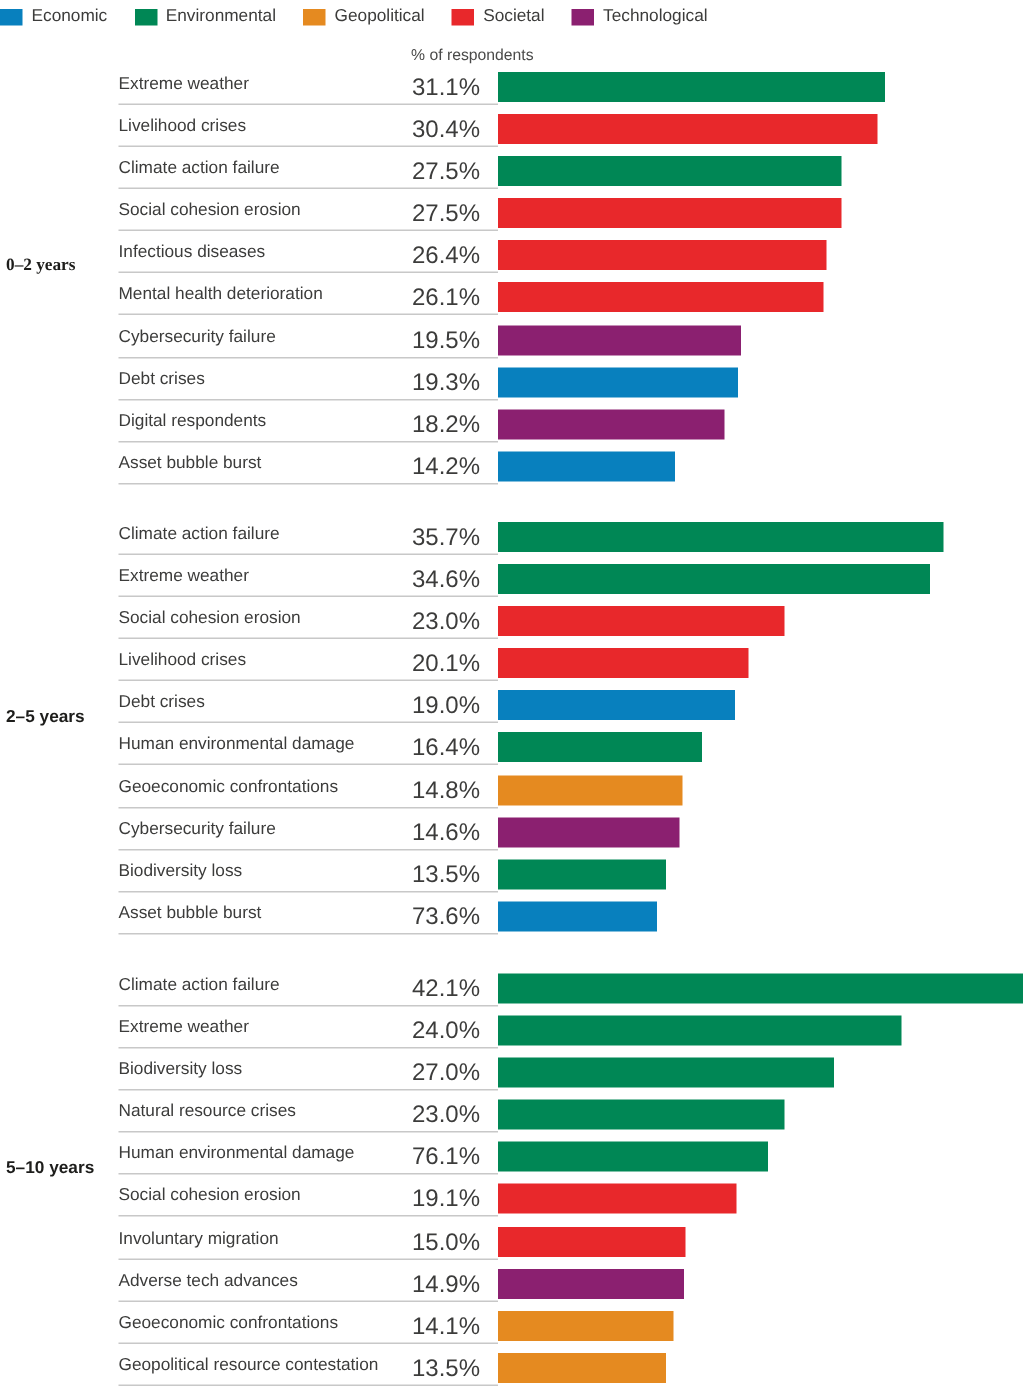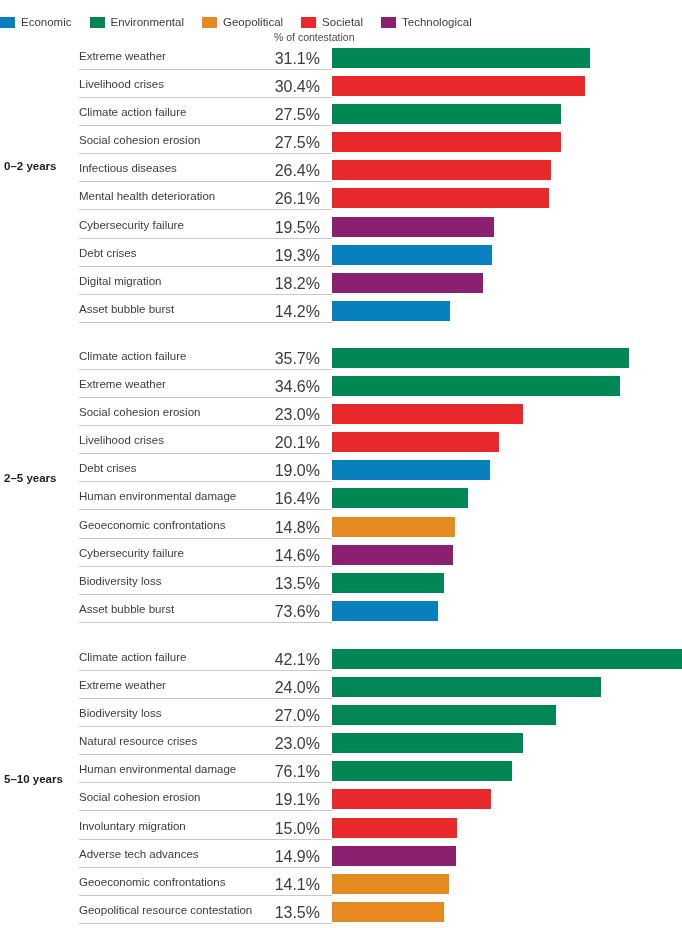--- a/index.html
+++ b/index.html
@@ -13,21 +13,21 @@
     font-family: "Liberation Sans", sans-serif;
     color: #3c3c3b;
     position: relative;
     overflow: hidden;
   }
 
   
   #legend {
     position: absolute;
     left: 0px;
-    top: 14px;
+    top: 3px;
     height: 16px;
     display: flex;
     align-items: center;
   }
   .legend-item {
     display: flex;
     align-items: center;
     margin-right: 18px;
     white-space: nowrap;
   }
@@ -130,21 +130,21 @@
     <div class="legend-item">
       <span class="legend-swatch" style="background: rgb(232, 40, 43);"></span>
       <span class="legend-label">Societal</span>
     </div>
     <div class="legend-item">
       <span class="legend-swatch" style="background: rgb(139, 32, 112);"></span>
       <span class="legend-label">Technological</span>
     </div>
   </div>
 
-<div id="axis-caption">% of contestation</div>
+<div id="axis-caption">% of respondents</div>
 
 <div id="chart">
     <div class="group" style="top: 44px; height: 281px;">
       <div class="rows">
         <div class="row">
           <div class="row-label">Extreme weather</div>
           <div class="row-value">31.1%</div>
           <div class="row-rule"></div>
           <div class="row-bar" style="width: 258.441px; background: rgb(0, 135, 85);"></div>
         </div>
@@ -184,34 +184,34 @@
           <div class="row-rule"></div>
           <div class="row-bar" style="width: 162.045px; background: rgb(139, 32, 112);"></div>
         </div>
         <div class="row">
           <div class="row-label">Debt crises</div>
           <div class="row-value">19.3%</div>
           <div class="row-rule"></div>
           <div class="row-bar" style="width: 160.383px; background: rgb(8, 128, 190);"></div>
         </div>
         <div class="row">
-          <div class="row-label">Digital migration</div>
+          <div class="row-label">Digital respondents</div>
           <div class="row-value">18.2%</div>
           <div class="row-rule"></div>
           <div class="row-bar" style="width: 151.242px; background: rgb(139, 32, 112);"></div>
         </div>
         <div class="row">
           <div class="row-label">Asset bubble burst</div>
           <div class="row-value">14.2%</div>
           <div class="row-rule"></div>
           <div class="row-bar" style="width: 118.002px; background: rgb(8, 128, 190);"></div>
         </div>
       </div>
     </div>
-    <div class="group-label" style="top: 160px;">0–2 years</div>
+    <div class="group-label" style="top: 171px; font-family: Liberation Serif, serif;">0–2 years</div>
     <div class="group" style="top: 344px; height: 281px;">
       <div class="rows">
         <div class="row">
           <div class="row-label">Climate action failure</div>
           <div class="row-value">35.7%</div>
           <div class="row-rule"></div>
           <div class="row-bar" style="width: 296.667px; background: rgb(0, 135, 85);"></div>
         </div>
         <div class="row">
           <div class="row-label">Extreme weather</div>

